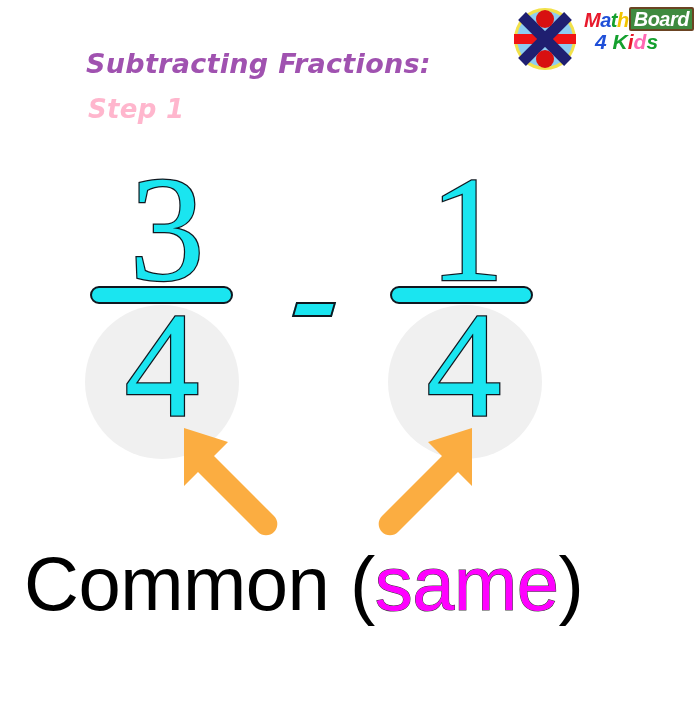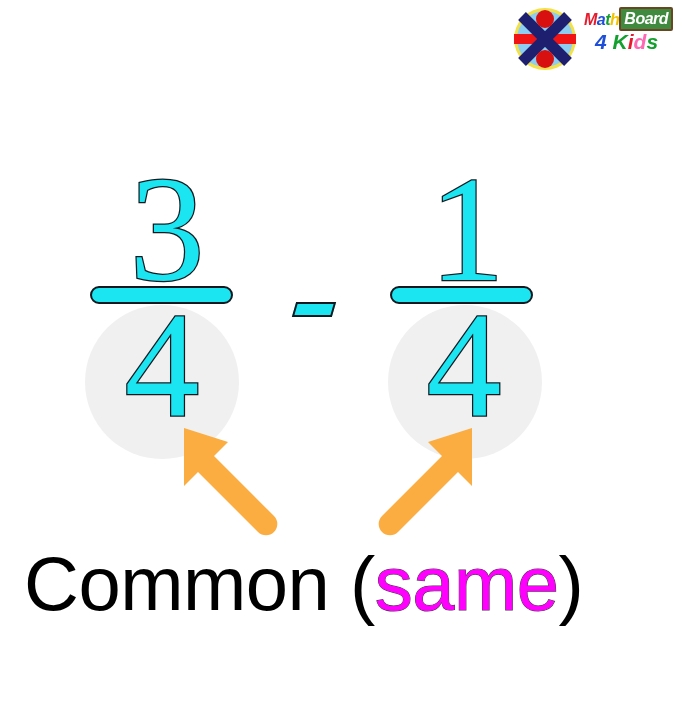--- a/index.html
+++ b/index.html
@@ -41,21 +41,21 @@
     position: absolute;
     left: 78px;
     top: 4px;
     width: 110px;
     height: 66px;
   }
   .logo-line1 {
     position: absolute;
     left: 0px;
     top: 2px;
-    font-size: 16px;
+    font-size: 20px;
     font-weight: bold;
     font-style: italic;
     letter-spacing: -0.5px;
     line-height: 20px;
     white-space: nowrap;
   }
   .logo-line2 {
     position: absolute;
     left: 11px;
     top: 24px;
@@ -208,20 +208,22 @@
     <div class="logo-text">
       <div class="logo-line1">
         <span style="color:#e8192c">M</span><span style="color:#1f4fd8">a</span><span style="color:#14a02e">t</span><span style="color:#f2c400">h</span><span class="board-box"><span style="color:#ffffff">Board</span></span>
       </div>
       <div class="logo-line2">
         <span style="color:#1f4fd8">4</span><span>&nbsp;</span><span style="color:#14a02e">K</span><span style="color:#e8192c">i</span><span style="color:#ff69b4">d</span><span style="color:#14a02e">s</span>
       </div>
     </div>
   </div>
 
+  <div class="title-main">Subtracting Fractions:</div>
+  <div class="title-step">Step 1</div>
 
   <div class="fraction-zone">
 
     <div class="highlight-circle hl-left"></div>
     <div class="highlight-circle hl-right"></div>
 
     <div class="numeral num-3">3</div>
     <div class="frac-bar bar-left"></div>
     <div class="numeral den-4a">4</div>
 

